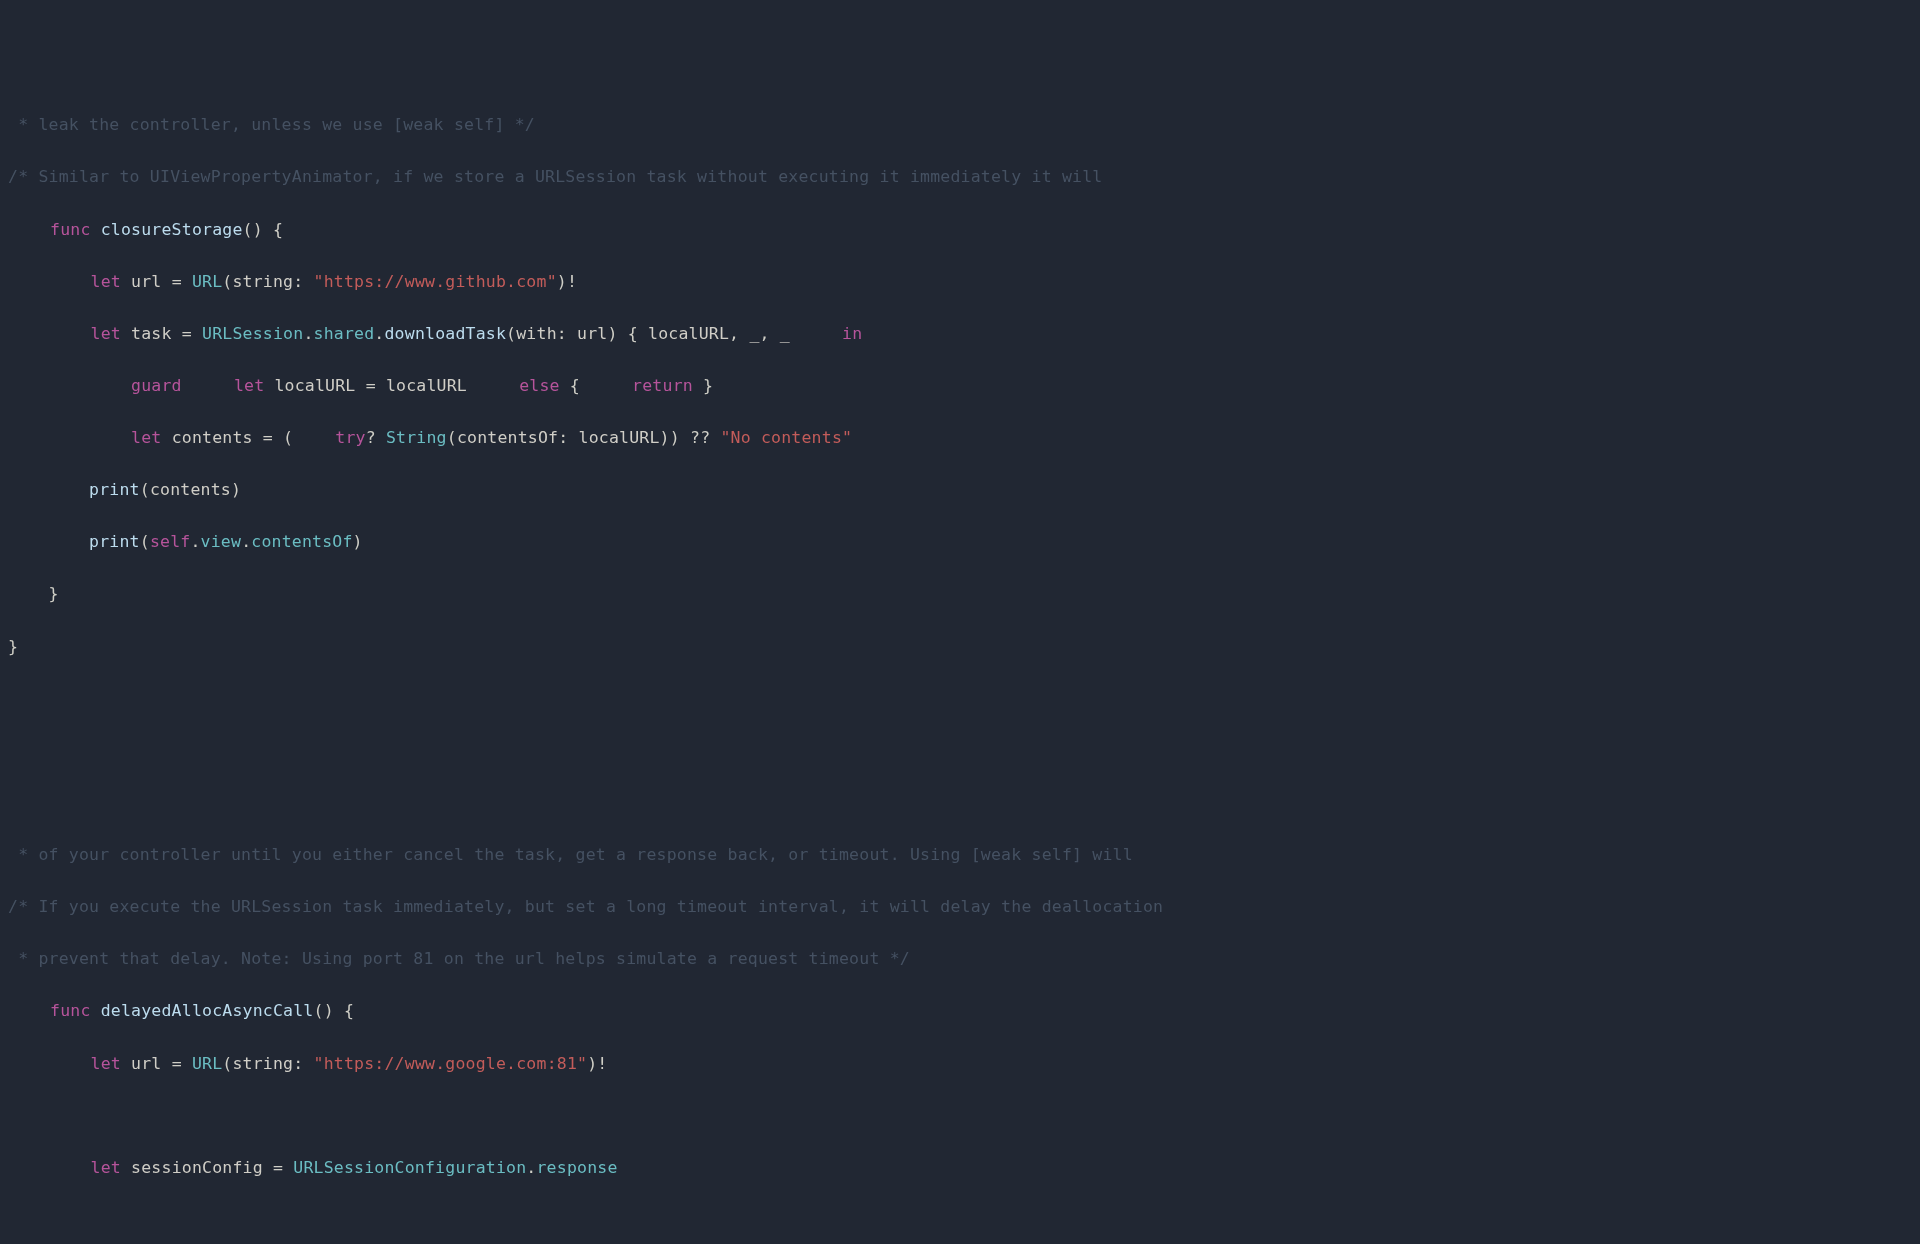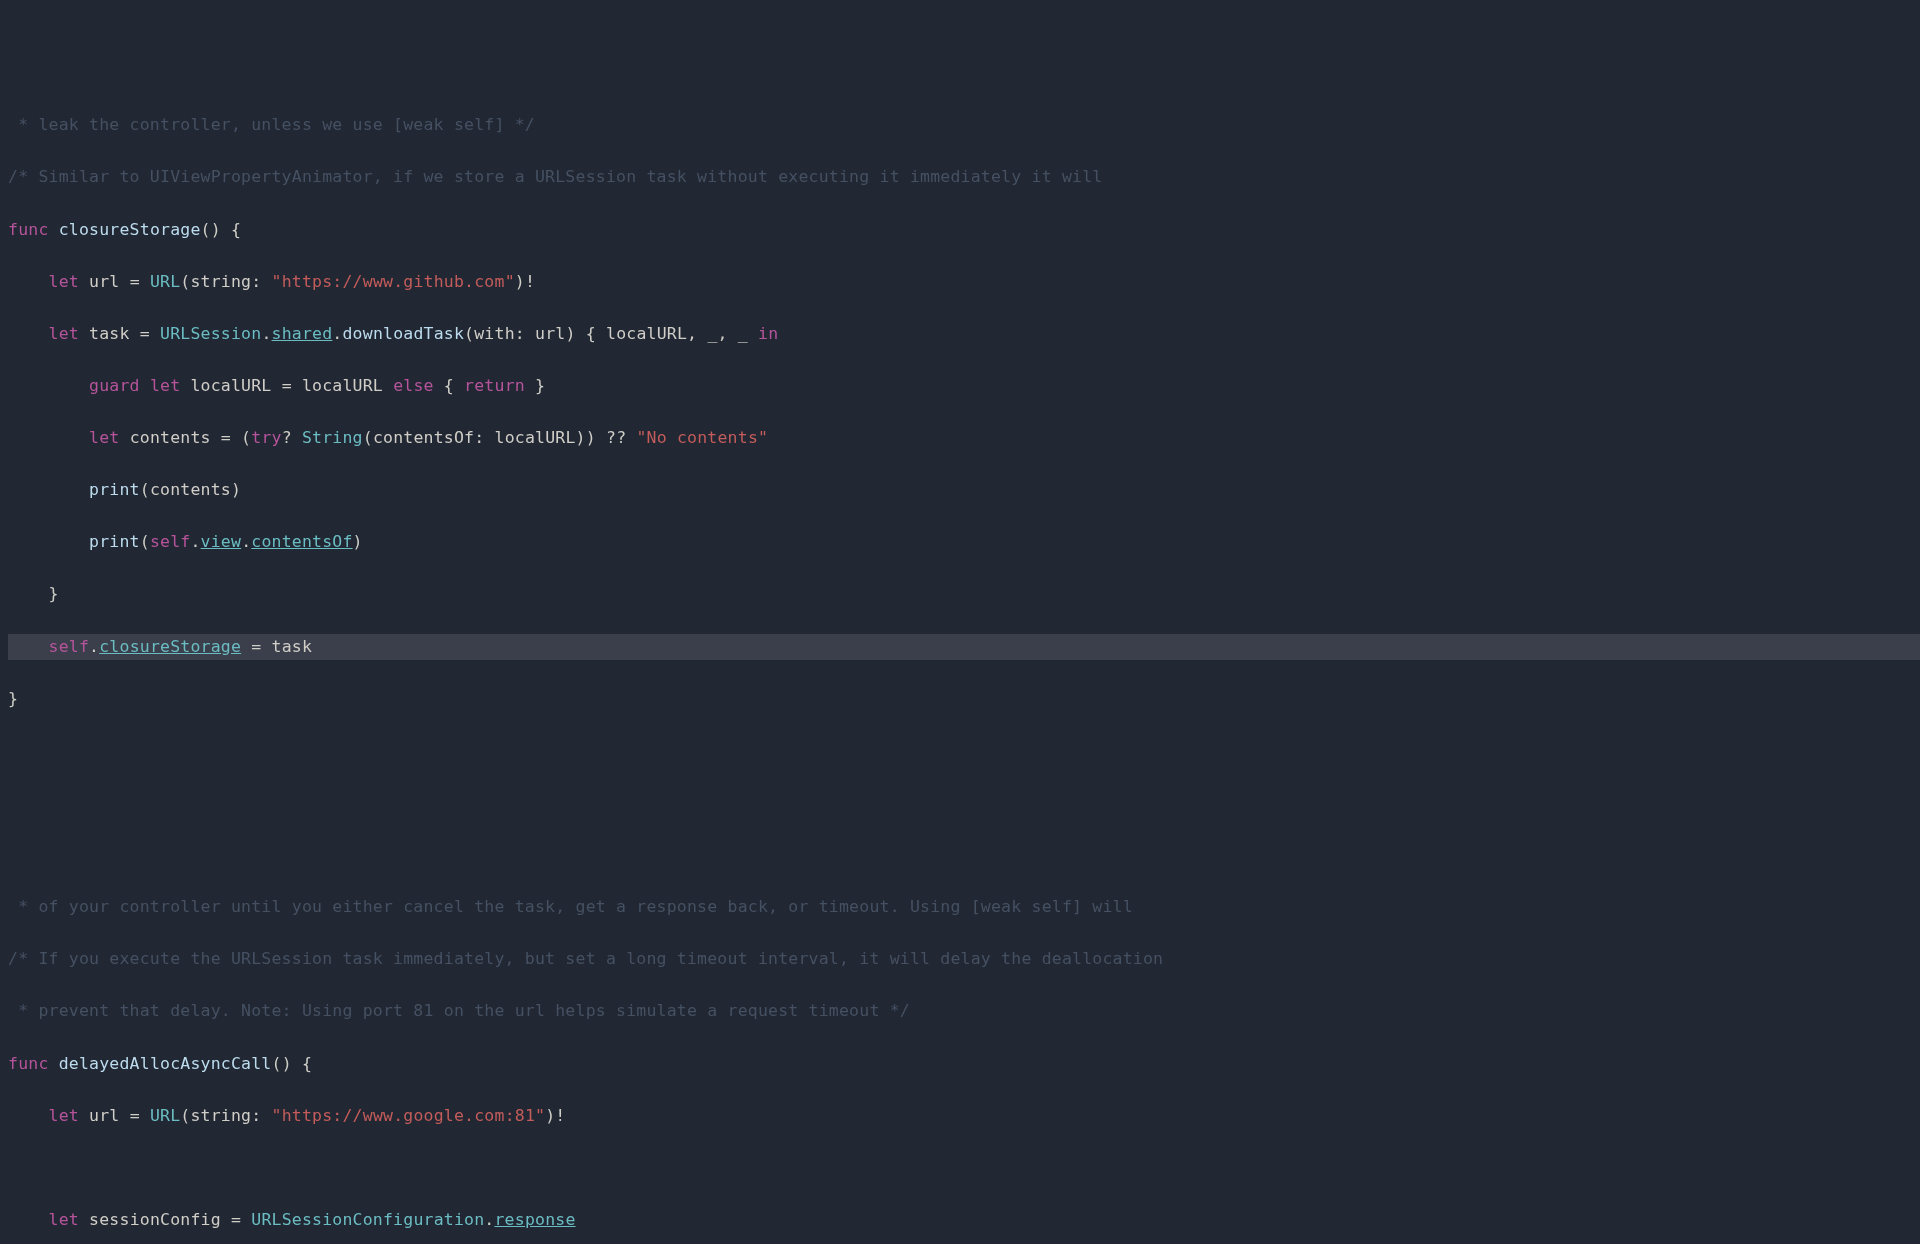--- a/index.html
+++ b/index.html
@@ -13,45 +13,44 @@
     white-space: pre;
     overflow-x: auto;
     padding: 8px 0 14px 8px;
     width: 1920px;
     min-height: 1244px;
     position: relative;
   }
   .line { display:block; }
   .hl { background: #3a3f4b; display:block; }
   .cm  { color: #455162; font-style: normal; }  
-  .kw  { color: #b6549b; }                       
+  .kw  { color: #b6549b; margin-left: 42px; }                       
   .fn  { color: #bcdcee; }                       
   .ty  { color: #6bbdc3; }                       
   .acc { color: #b6549b; }                       
-  .prop{ color: #6bbdc3; text-decoration: underline; }                       
+  .prop{ color: #6bbdc3; }                       
   .str { color: #c35c5a; }                       
   .id  { color: #d0cec7; }                       
   .pn  { color: #cfcec6; }
 </style>
 </head>
 <body>
 
 
 
 <div id="code-block"><span class="line"><span class="cm"> * leak the controller, unless we use [weak self] */</span></span>
 <span class="line"><span class="cm">/* Similar to UIViewPropertyAnimator, if we store a URLSession task without executing it immediately it will</span></span>
 <span class="line"><span class="kw">func</span><span class="pn"> </span><span class="fn">closureStorage</span><span class="pn">() {</span></span>
 <span class="line"><span class="pn">    </span><span class="kw">let</span><span class="pn"> </span><span class="id">url</span><span class="pn"> = </span><span class="ty">URL</span><span class="pn">(</span><span class="id">string</span><span class="pn">: </span><span class="str">"https://www.github.com"</span><span class="pn">)!</span></span>
 <span class="line"><span class="pn">    </span><span class="kw">let</span><span class="pn"> </span><span class="id">task</span><span class="pn"> = </span><span class="ty">URLSession</span><span class="pn">.</span><span class="prop">shared</span><span class="pn">.</span><span class="fn">downloadTask</span><span class="pn">(</span><span class="id">with</span><span class="pn">: </span><span class="id">url</span><span class="pn">) { </span><span class="id">localURL</span><span class="pn">, </span><span class="id">_</span><span class="pn">, </span><span class="id">_</span><span class="pn"> </span><span class="kw">in</span></span>
 <span class="line"><span class="pn">        </span><span class="kw">guard</span><span class="pn"> </span><span class="kw">let</span><span class="pn"> </span><span class="id">localURL</span><span class="pn"> = </span><span class="id">localURL</span><span class="pn"> </span><span class="kw">else</span><span class="pn"> { </span><span class="kw">return</span><span class="pn"> }</span></span>
 <span class="line"><span class="pn">        </span><span class="kw">let</span><span class="pn"> </span><span class="id">contents</span><span class="pn"> = (</span><span class="kw">try</span><span class="pn">? </span><span class="ty">String</span><span class="pn">(</span><span class="id">contentsOf</span><span class="pn">: </span><span class="id">localURL</span><span class="pn">)) ?? </span><span class="str">"No contents"</span></span>
 <span class="line"><span class="pn">        </span><span class="fn">print</span><span class="pn">(</span><span class="id">contents</span><span class="pn">)</span></span>
 <span class="line"><span class="pn">        </span><span class="fn">print</span><span class="pn">(</span><span class="acc">self</span><span class="pn">.</span><span class="prop">view</span><span class="pn">.</span><span class="prop">contentsOf</span><span class="pn">)</span></span>
 <span class="line"><span class="pn">    }</span></span>
-<span class="hl"><span class="pn">    </span><span class="acc">self</span><span class="pn">.</span><span class="prop">closureStorage</span><span class="pn"> = </span><span class="id">task</span></span>
 <span class="line"><span class="pn">}</span></span>
 <span class="line">&nbsp;</span>
 <span class="line">&nbsp;</span>
 <span class="line">&nbsp;</span>
 <span class="line"><span class="cm"> * of your controller until you either cancel the task, get a response back, or timeout. Using [weak self] will</span></span>
 <span class="line"><span class="cm">/* If you execute the URLSession task immediately, but set a long timeout interval, it will delay the deallocation</span></span>
 <span class="line"><span class="cm"> * prevent that delay. Note: Using port 81 on the url helps simulate a request timeout */</span></span>
 <span class="line"><span class="kw">func</span><span class="pn"> </span><span class="fn">delayedAllocAsyncCall</span><span class="pn">() {</span></span>
 <span class="line"><span class="pn">    </span><span class="kw">let</span><span class="pn"> </span><span class="id">url</span><span class="pn"> = </span><span class="ty">URL</span><span class="pn">(</span><span class="id">string</span><span class="pn">: </span><span class="str">"https://www.google.com:81"</span><span class="pn">)!</span></span>
 <span class="line">&nbsp;</span>

